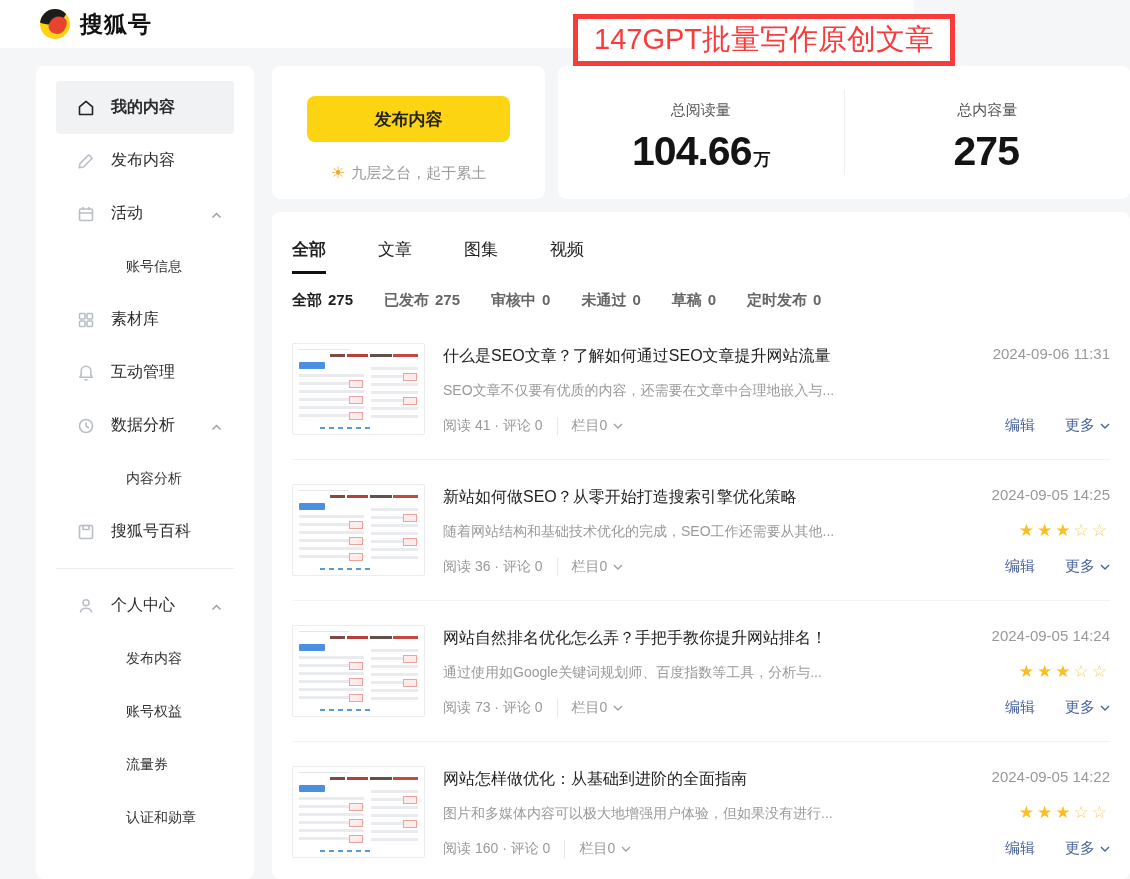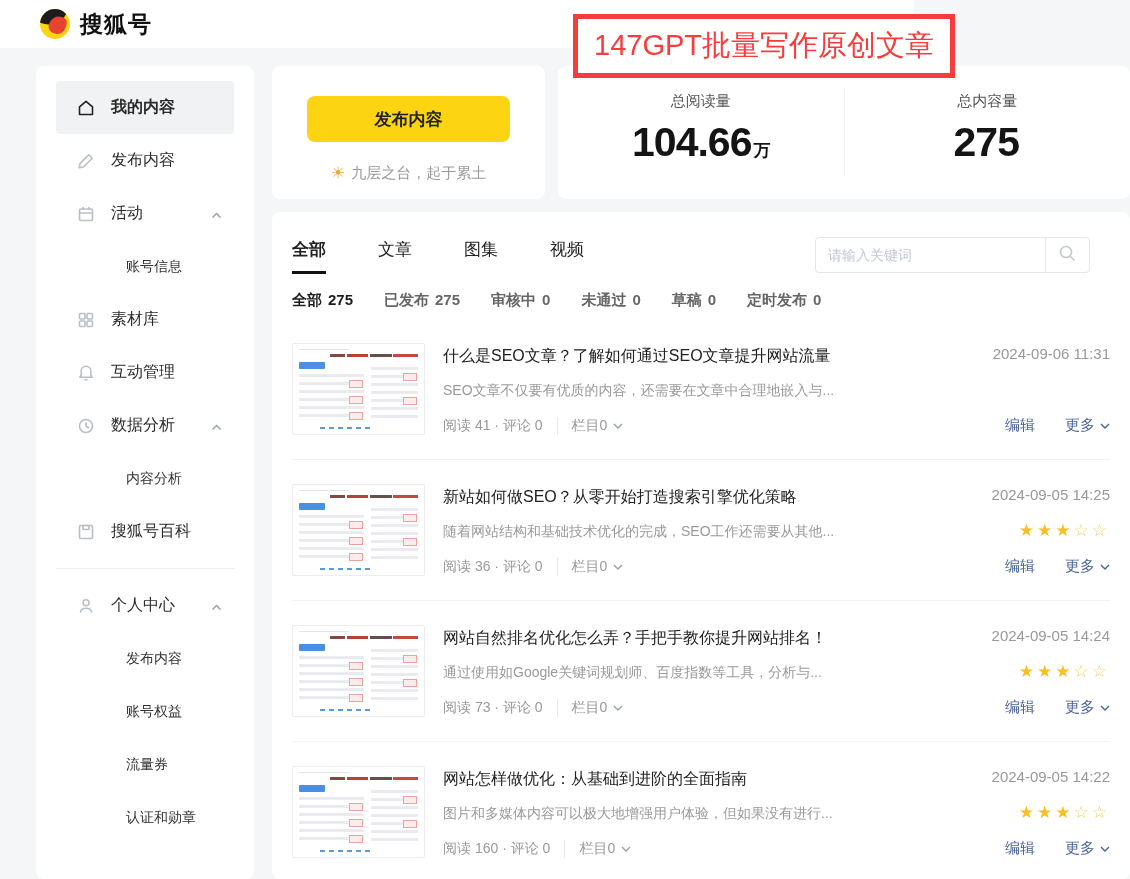--- a/index.html
+++ b/index.html
@@ -9,41 +9,41 @@
     background:#f5f6f7; overflow:hidden; position:relative; color:#333;
   }
   
   .topbar { position:absolute; top:0; left:0; width:914px; height:48px; background:#fff; display:flex; align-items:center; z-index:5; }
   .logo { display:flex; align-items:center; margin-left:40px; gap:10px; }
   .logo-mark { width:30px; height:30px; border-radius:50%; background:#fdd411; position:relative; overflow:hidden; }
   .logo-mark::before { content:''; position:absolute; left:-5px; top:-7px; width:32px; height:22px; background:#1c1c1c; border-radius:50%; transform:rotate(-14deg); }
   .logo-mark::after { content:''; position:absolute; left:9px; top:7px; width:17px; height:18px; background:#e8432e; border-radius:65% 35% 55% 45%; transform:rotate(18deg); }
   .logo-text { font-size:23px; font-weight:bold; color:#121212; letter-spacing:1px; }
   
-  .annotation { position:absolute; left:573px; top:14px; width:382px; height:64px; background:#fff; border:5px solid #f83c3c; z-index:30; display:flex; align-items:center; justify-content:center; font-size:29px; color:#f83c3c; white-space:nowrap; }
+  .annotation { position:absolute; left:573px; top:14px; width:382px; height:52px; background:#fff; border:5px solid #f83c3c; z-index:30; display:flex; align-items:center; justify-content:center; font-size:29px; color:#f83c3c; white-space:nowrap; }
   
   .card { position:absolute; background:#fff; border-radius:8px; }
   
   #sidebar { left:36px; top:66px; width:218px; height:813px; padding-top:15px; overflow:hidden; }
   .side-item { height:53px; display:flex; align-items:center; margin:0 20px; padding-left:20px; border-radius:4px; font-size:16px; color:#2b2b2b; cursor:pointer; }
   .side-item.active { background:#f1f2f4; font-weight:bold; }
   .side-item .icn { width:20px; height:20px; margin-right:15px; flex:none; color:#b9bec7; }
   .side-item.active .icn { color:#222; }
   .side-item .chev { margin-left:auto; margin-right:12px; color:#9aa0a8; }
   .side-sub { height:53px; display:flex; align-items:center; padding-left:90px; font-size:14px; color:#333; cursor:pointer; }
   .side-divider { height:1px; background:#ebedf0; margin:10px 20px; }
   
   #publish-card { left:272px; top:66px; width:273px; height:133px; }
   .pub-btn { display:block; margin:30px auto 0; width:203px; height:46px; background:#fcd411; border:none; border-radius:8px; font-size:17px; font-weight:bold; color:#222; font-family:inherit; cursor:pointer; }
   .motto { margin-top:21px; text-align:center; font-size:15px; color:#9a9a9a; }
   .sun { color:#f7a829; margin-right:6px; font-size:16px; }
   
   #stats-card { left:558px; top:66px; width:572px; height:133px; display:flex; align-items:stretch; }
   .stat { flex:1; text-align:center; padding-top:26px; }
-  .stat-label { font-size:15px; color:#555; }
+  .stat-label { font-size:15px; color:#555;margin-top:9px; }
   .stat-value { margin-top:8px; font-size:41px; font-weight:bold; color:#141414; letter-spacing:-1px; }
   .stat-unit { font-size:17px; margin-left:2px; }
   .stat-divider { width:1px; background:#eef0f2; margin:24px 0; }
   
   #content-card { left:272px; top:212px; width:858px; height:667px; padding:0 20px; overflow:hidden; }
   .tabs-row { display:flex; padding-top:26px; position:relative; }
   .tab { font-size:17px; color:#222; margin-right:52px; padding-bottom:13px; cursor:pointer; position:relative; }
   .tab.active { font-weight:bold; }
   .tab.active::after { content:''; position:absolute; left:0; bottom:0; width:100%; height:3px; background:#111; }
   .search-box { position:absolute; right:20px; top:25px; width:275px; height:36px; border:1px solid #e3e6ea; border-radius:4px; display:flex; background:#fff; }
@@ -186,29 +186,20 @@
     <div class="stat-value"><span>275</span><span class="stat-unit"></span></div>
   </div>
 </div>
 
 <div class="card" id="content-card">
   <div class="tabs-row">
     <div class="tab active">全部</div>
     <div class="tab">文章</div>
     <div class="tab">图集</div>
     <div class="tab">视频</div>
-    <div class="search-box">
-      <input class="search-input" type="text" placeholder="请输入关键词" style="">
-      <div class="search-btn">
-        <span><svg width="19" height="19" viewBox="0 0 19 19" fill="none" stroke="currentColor" stroke-width="1.6">
-              <circle cx="8" cy="8" r="5.5"></circle>
-              <path d="M12.2 12.2L16.5 16.5"></path>
-            </svg></span>
-      </div>
-    </div>
   </div>
 
   <div class="filters">
     <div class="filter active">
         <span>全部</span>
         <span>275</span>
       </div>
     <div class="filter">
         <span>已发布</span>
         <span>275</span>

